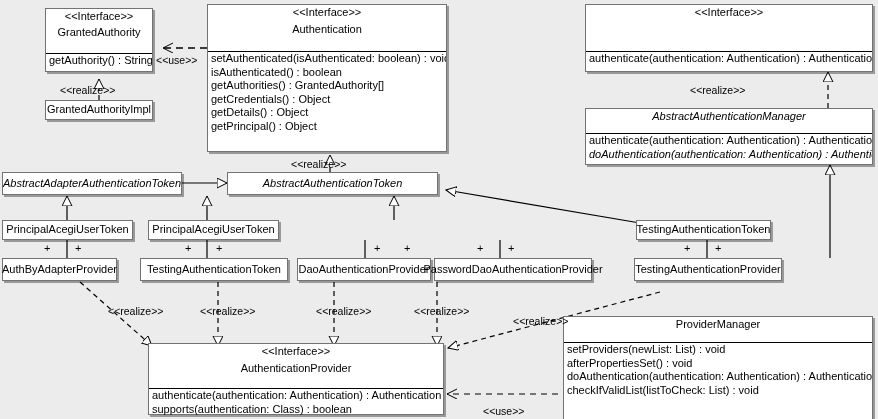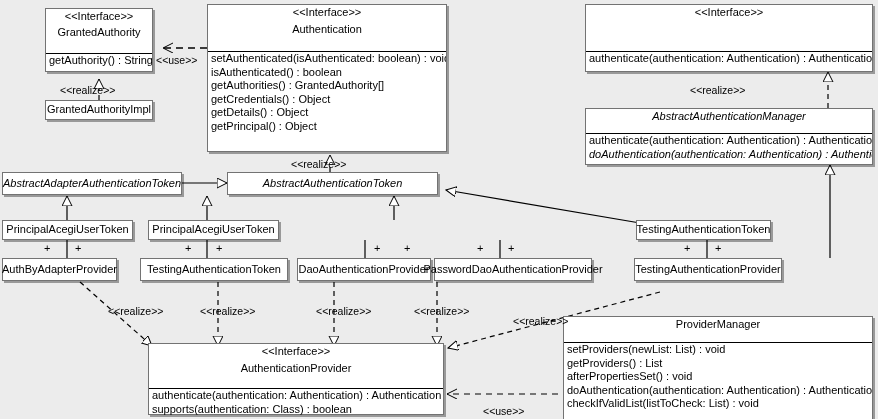--- a/index.html
+++ b/index.html
@@ -230,21 +230,20 @@
       <span class="m">supports(authentication: Class) : boolean</span>
     </div>
   </div>
 
   <div class="uml" style="left:563px; top:308px; width:310px; height:111px;margin-top:8px;">
     <div class="hdr" style="height:21px;">
       <span class="cname">ProviderManager</span>
     </div>
     <div class="compart">
       <span class="m">setProviders(newList: List) : void</span>
-      <span class="m">getProviders() : List</span>
       <span class="m">afterPropertiesSet() : void</span>
       <span class="m">doAuthentication(authentication: Authentication) : Authentication</span>
       <span class="m">checkIfValidList(listToCheck: List) : void</span>
     </div>
   </div>
 
   <div class="edgelabel" style="left:156px; top:54px;">&lt;&lt;use&gt;&gt;</div>
 
   <div class="edgelabel" style="left:60px; top:84px;">&lt;&lt;realize&gt;&gt;</div>
 

